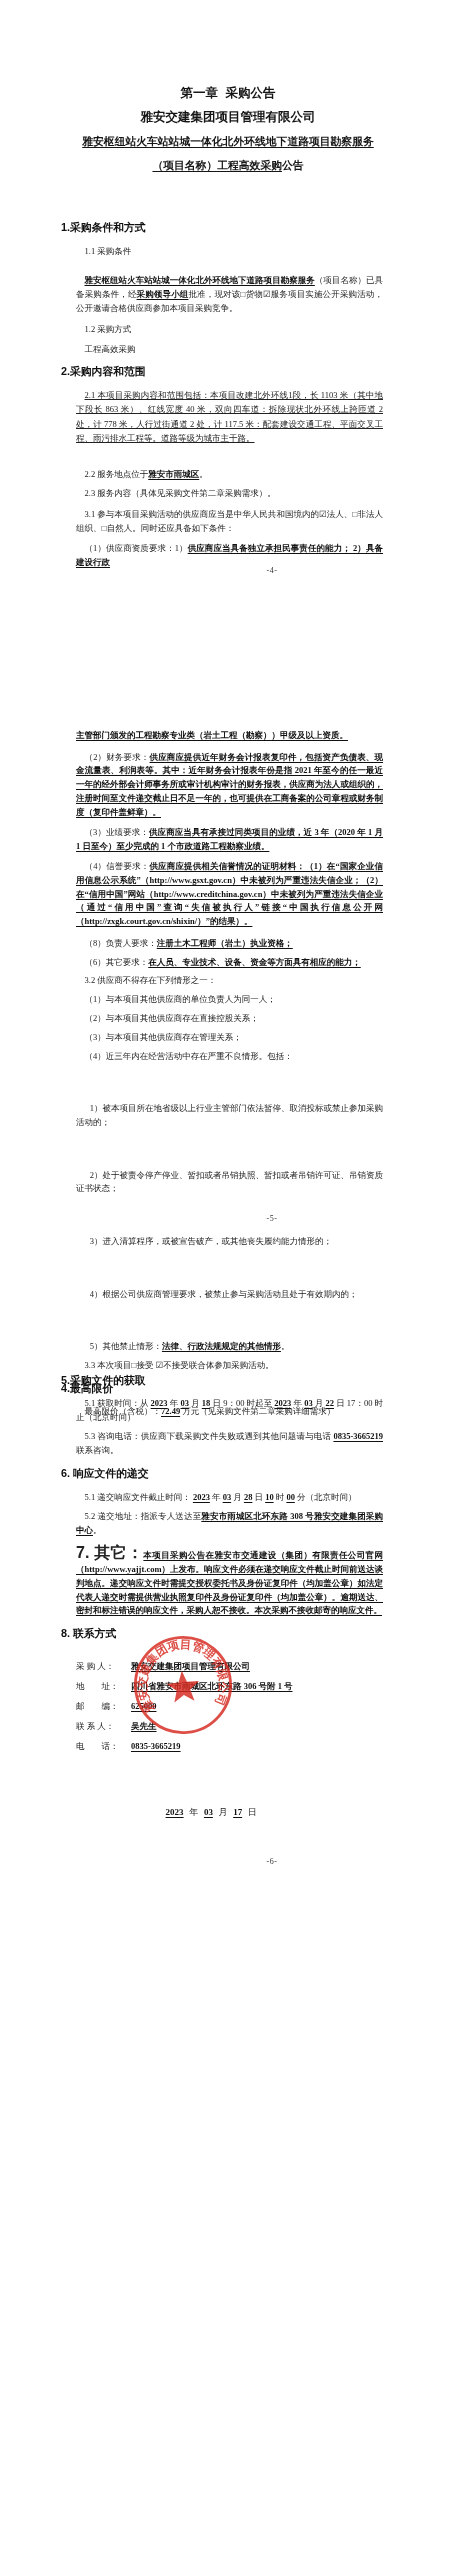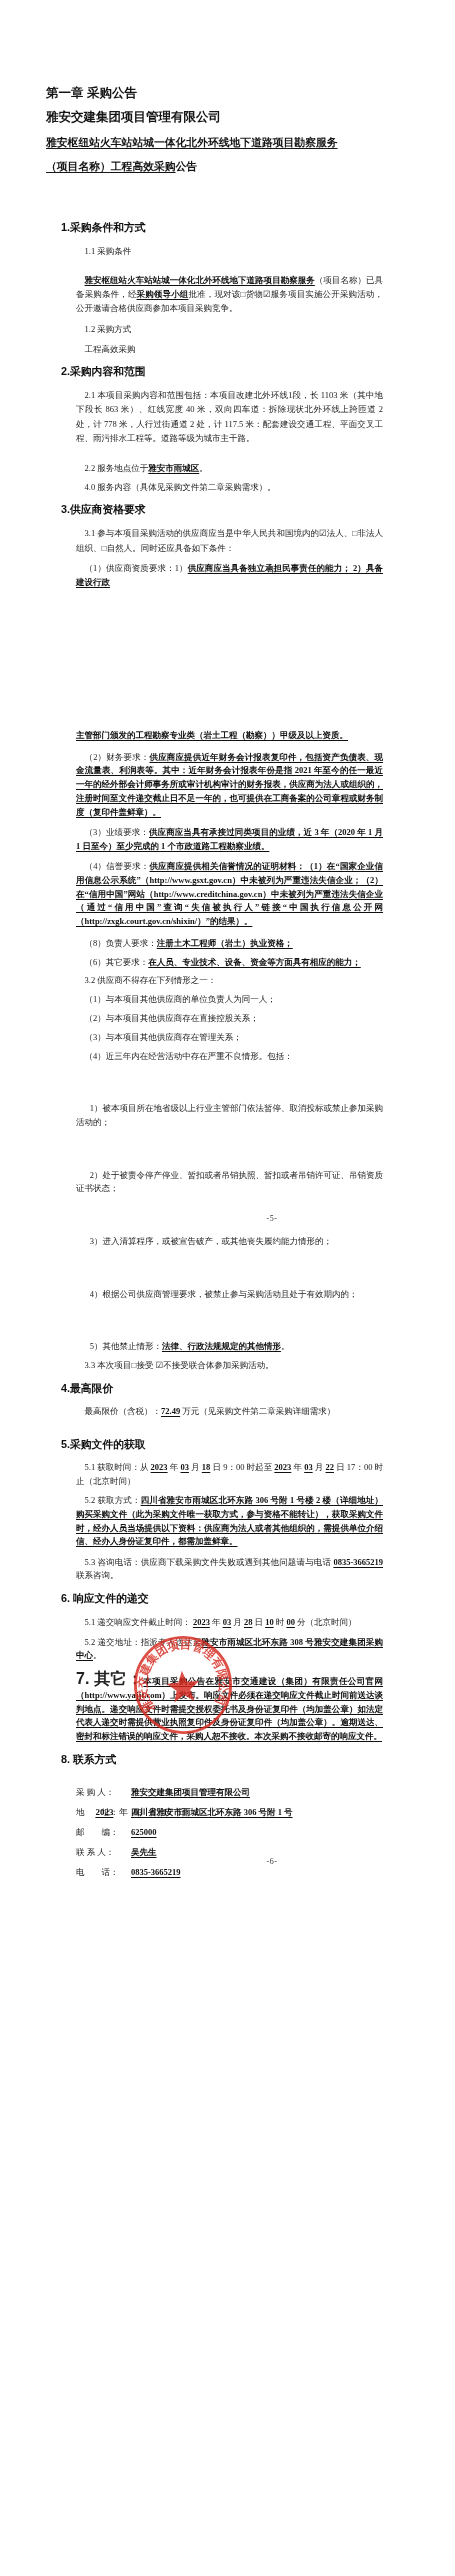--- a/index.html
+++ b/index.html
@@ -2,50 +2,50 @@
 <html style="font-size:9px"><head>
 <meta charset="utf-8">
 <style>
   html,body{margin:0;padding:0;background:#ffffff;}
   .canvas{
     position:relative;width:456px;height:2576px;background:#ffffff;
     color:#222;font-family:"Liberation Serif","DejaVu Serif",serif;
     font-size:8.5px;overflow:hidden;
   }
   
-  .titleblock{position:absolute;top:85px;left:46px;width:364px;text-align:left;
-    font-family:Liberation Sans, sans-serif;color:#161616;}
+  .titleblock{position:absolute;top:85px;left:46px;width:364px;text-align:center;
+    font-family:Liberation Mono, monospace;color:#161616;}
   .t1{font-size:12.5px;font-weight:700;margin:0 0 6.8px;}
   .t2{font-size:12.5px;font-weight:700;margin:0 0 8px;}
   .t3{font-size:10.8px;font-weight:700;margin:0 0 8px;line-height:16px;}
   
   .flow{position:absolute;left:76px;width:307px;}
   .pg1{top:212px;}
   .pg2{top:729px;}
-  .pg3{top:1429px;}
+  .pg3{top:1365px;}
   .h{font-family:"Liberation Sans","DejaVu Sans",sans-serif;font-weight:700;
      font-size:10.8px;line-height:15px;margin:8px 0 9px -15px;color:#111;}
   .p{margin:0 0 5.7px;line-height:14.2px;text-indent:8.5px;text-align:justify;}
   .pg2 .p,.pg3 .p{line-height:13.7px;}
   .sub{margin:0 0 13.7px;line-height:13.7px;text-indent:8.5px;}
   .ind2{text-indent:13.7px;margin-top:39px;}
   .noind{text-indent:0;}
-  .mb8{margin-bottom:16px;}.mb9{margin-bottom:5.1px;}.mb10{margin-bottom:5.7px;}
+  .mb8{margin-bottom:22px;text-decoration:underline;}.mb9{margin-bottom:5.1px;}.mb10{margin-bottom:5.7px;}
   .mb11{margin-bottom:6.3px;}.mb12{margin-bottom:6.8px;}.mb13{margin-bottom:7.4px;}
   .mb14{margin-bottom:8px;}.mb16{margin-bottom:9px;}.mb18{margin-bottom:10.2px;}
   .mb34{margin-bottom:19.4px;}
   
   .u{font-weight:700;text-decoration:underline;text-underline-offset:1.7px;color:#111;}
   .u2{text-decoration:underline;text-underline-offset:2.3px;}
   .hinline{font-family:"Liberation Sans","DejaVu Sans",sans-serif;font-weight:700;font-size:16px;}
   
   .footer{position:absolute;left:232px;width:80px;text-align:center;
     font-size:8px;letter-spacing:0.6px;color:#333;}
   .f1{top:566px;}.f2{top:1214px;}.f3{top:1857px;}
-  .dateline{position:absolute;top:1806px;left:92px;width:259px;text-align:left;
+  .dateline{position:absolute;top:1806px;left:80px;width:259px;text-align:center;
     font-size:9px;color:#222;}
   .dateline .u{padding:0 3.4px;}
   
   .crow{margin:0 0 6.3px;line-height:13.7px;}
   .clabel{display:inline-block;min-width:55px;}
   
   .stamp{position:absolute;left:132px;top:1634px;width:102px;height:102px;
     opacity:.82;transform:rotate(-5deg);z-index:5;pointer-events:none;}
 </style>
 </head>
@@ -63,23 +63,22 @@
   <section class="flow pg1">
     <h2 class="h mb18">1.采购条件和方式</h2>
     <p class="sub">1.1  采购条件</p>
     <p class="p mb13"><span class="u">雅安枢纽站火车站站城一体化北外环线地下道路项目勘察服务</span><span>（项目名称）已具备采购条件，经</span><span class="u">采购领导小组</span><span>批准，现对该□货物☑服务项目实施公开采购活动，公开邀请合格供应商参加本项目采购竞争。</span></p>
     <p class="sub mb10">1.2 采购方式</p>
     <p class="p mb14">工程高效采购</p>
 
     <h2 class="h mb16">2.采购内容和范围</h2>
     <p class="p mb8">2.1 本项目采购内容和范围包括：本项目改建北外环线1段，长 1103 米（其中地下段长 863 米）、红线宽度 40 米，双向四车道：拆除现状北外环线上跨匝道 2 处，计 778 米，人行过街通道 2 处，计 117.5 米：配套建设交通工程、平面交叉工程、雨污排水工程等。道路等级为城市主干路。</p>
     <p class="p mb9"><span>2.2 服务地点位于</span><span class="u">雅安市雨城区</span><span>。</span></p>
-    <p class="p mb11">4.0 服务内容（具体见采购文件第二章采购需求）。</p>
+    <p class="p mb11">2.3 服务内容（具体见采购文件第二章采购需求）。</p>
 
-    <h2 class="h mb16">3.供应商资格要求</h2>
     <p class="p mb10">3.1 参与本项目采购活动的供应商应当是中华人民共和国境内的☑法人、□非法人组织、□自然人。同时还应具备如下条件：</p>
     <p class="p"><span>（1）供应商资质要求：1）</span><span class="u">供应商应当具备独立承担民事责任的能力； 2）具备建设行政</span></p>
   </section>
   <div class="footer f1">-4-</div>
 
   <section class="flow pg2">
     <p class="p noind mb14"><span class="u">主管部门颁发的工程勘察专业类（岩土工程（勘察））甲级及以上资质。</span></p>
     <p class="p mb12"><span>（2）财务要求：</span><span class="u">供应商应提供近年财务会计报表复印件，包括资产负债表、现金流量表、利润表等。其中：近年财务会计报表年份是指 2021 年至今的任一最近一年的经外部会计师事务所或审计机构审计的财务报表，供应商为法人或组织的，注册时间至文件递交截止日不足一年的，也可提供在工商备案的公司章程或财务制度（复印件盖鲜章）。</span></p>
     <p class="p mb12"><span>（3）业绩要求：</span><span class="u">供应商应当具有承接过同类项目的业绩，近 3 年（2020 年 1 月 1 日至今）至少完成的 1 个市政道路工程勘察业绩。</span></p>
     <p class="p mb14"><span>（4）信誉要求：</span><span class="u">供应商应提供相关信誉情况的证明材料：（1）在“国家企业信用信息公示系统”（http://www.gsxt.gov.cn）中未被列为严重违法失信企业；（2）在“信用中国”网站（http://www.creditchina.gov.cn）中未被列为严重违法失信企业（通过“信用中国”查询“失信被执行人”链接“中国执行信息公开网（http://zxgk.court.gov.cn/shixin/）”的结果）。</span></p>
@@ -98,21 +97,20 @@
     <p class="p mb14">3.3 本次项目□接受 ☑不接受联合体参加采购活动。</p>
 
     <h2 class="h mb16">4.最高限价</h2>
     <p class="p"><span>最高限价（含税）：</span><span class="u">72.49</span><span> 万元（见采购文件第二章采购详细需求）</span></p>
   </section>
   <div class="footer f2">-5-</div>
 
   <section class="flow pg3">
     <h2 class="h mb16">5.采购文件的获取</h2>
     <p class="p mb10"><span>5.1 获取时间：从 </span><span class="u">2023</span><span> 年 </span><span class="u">03</span><span> 月 </span><span class="u">18</span><span> 日 9：00 时起至 </span><span class="u">2023</span><span> 年 </span><span class="u">03</span><span> 月 </span><span class="u">22</span><span> 日 17：00 时止（北京时间）</span></p>
-    <p class="p mb12"><span>5.2 获取方式：</span><span class="u">四川省雅安市雨城区北环东路 306 号附 1 号楼 2 楼（详细地址）购买采购文件（此为采购文件唯一获取方式，参与资格不能转让），获取采购文件时，经办人员当场提供以下资料：供应商为法人或者其他组织的，需提供单位介绍信、经办人身份证复印件，都需加盖鲜章。</span></p>
     <p class="p mb14"><span>5.3 咨询电话：供应商下载采购文件失败或遇到其他问题请与电话 </span><span class="u">0835-3665219</span><span> 联系咨询。</span></p>
 
     <h2 class="h mb18">6. 响应文件的递交</h2>
     <p class="p mb10"><span>5.1 递交响应文件截止时间： </span><span class="u">2023</span><span> 年 </span><span class="u">03</span><span> 月 </span><span class="u">28</span><span> 日 </span><span class="u">10</span><span> 时 </span><span class="u">00</span><span> 分（北京时间）</span></p>
     <p class="p mb16"><span>5.2 递交地址：指派专人送达至</span><span class="u">雅安市雨城区北环东路 308 号雅安交建集团采购中心</span><span>。</span></p>
 
     <p class="p noind mb12"><span class="hinline">7. 其它：</span><span class="u">本项目采购公告在雅安市交通建设（集团）有限责任公司官网（http://www.yajjt.com）上发布。响应文件必须在递交响应文件截止时间前送达谈判地点。递交响应文件时需提交授权委托书及身份证复印件（均加盖公章）如法定代表人递交时需提供营业执照复印件及身份证复印件（均加盖公章）。逾期送达、密封和标注错误的响应文件，采购人恕不接收。本次采购不接收邮寄的响应文件。</span></p>
 
     <h2 class="h mb34">8. 联系方式</h2>
     <div class="crow">

